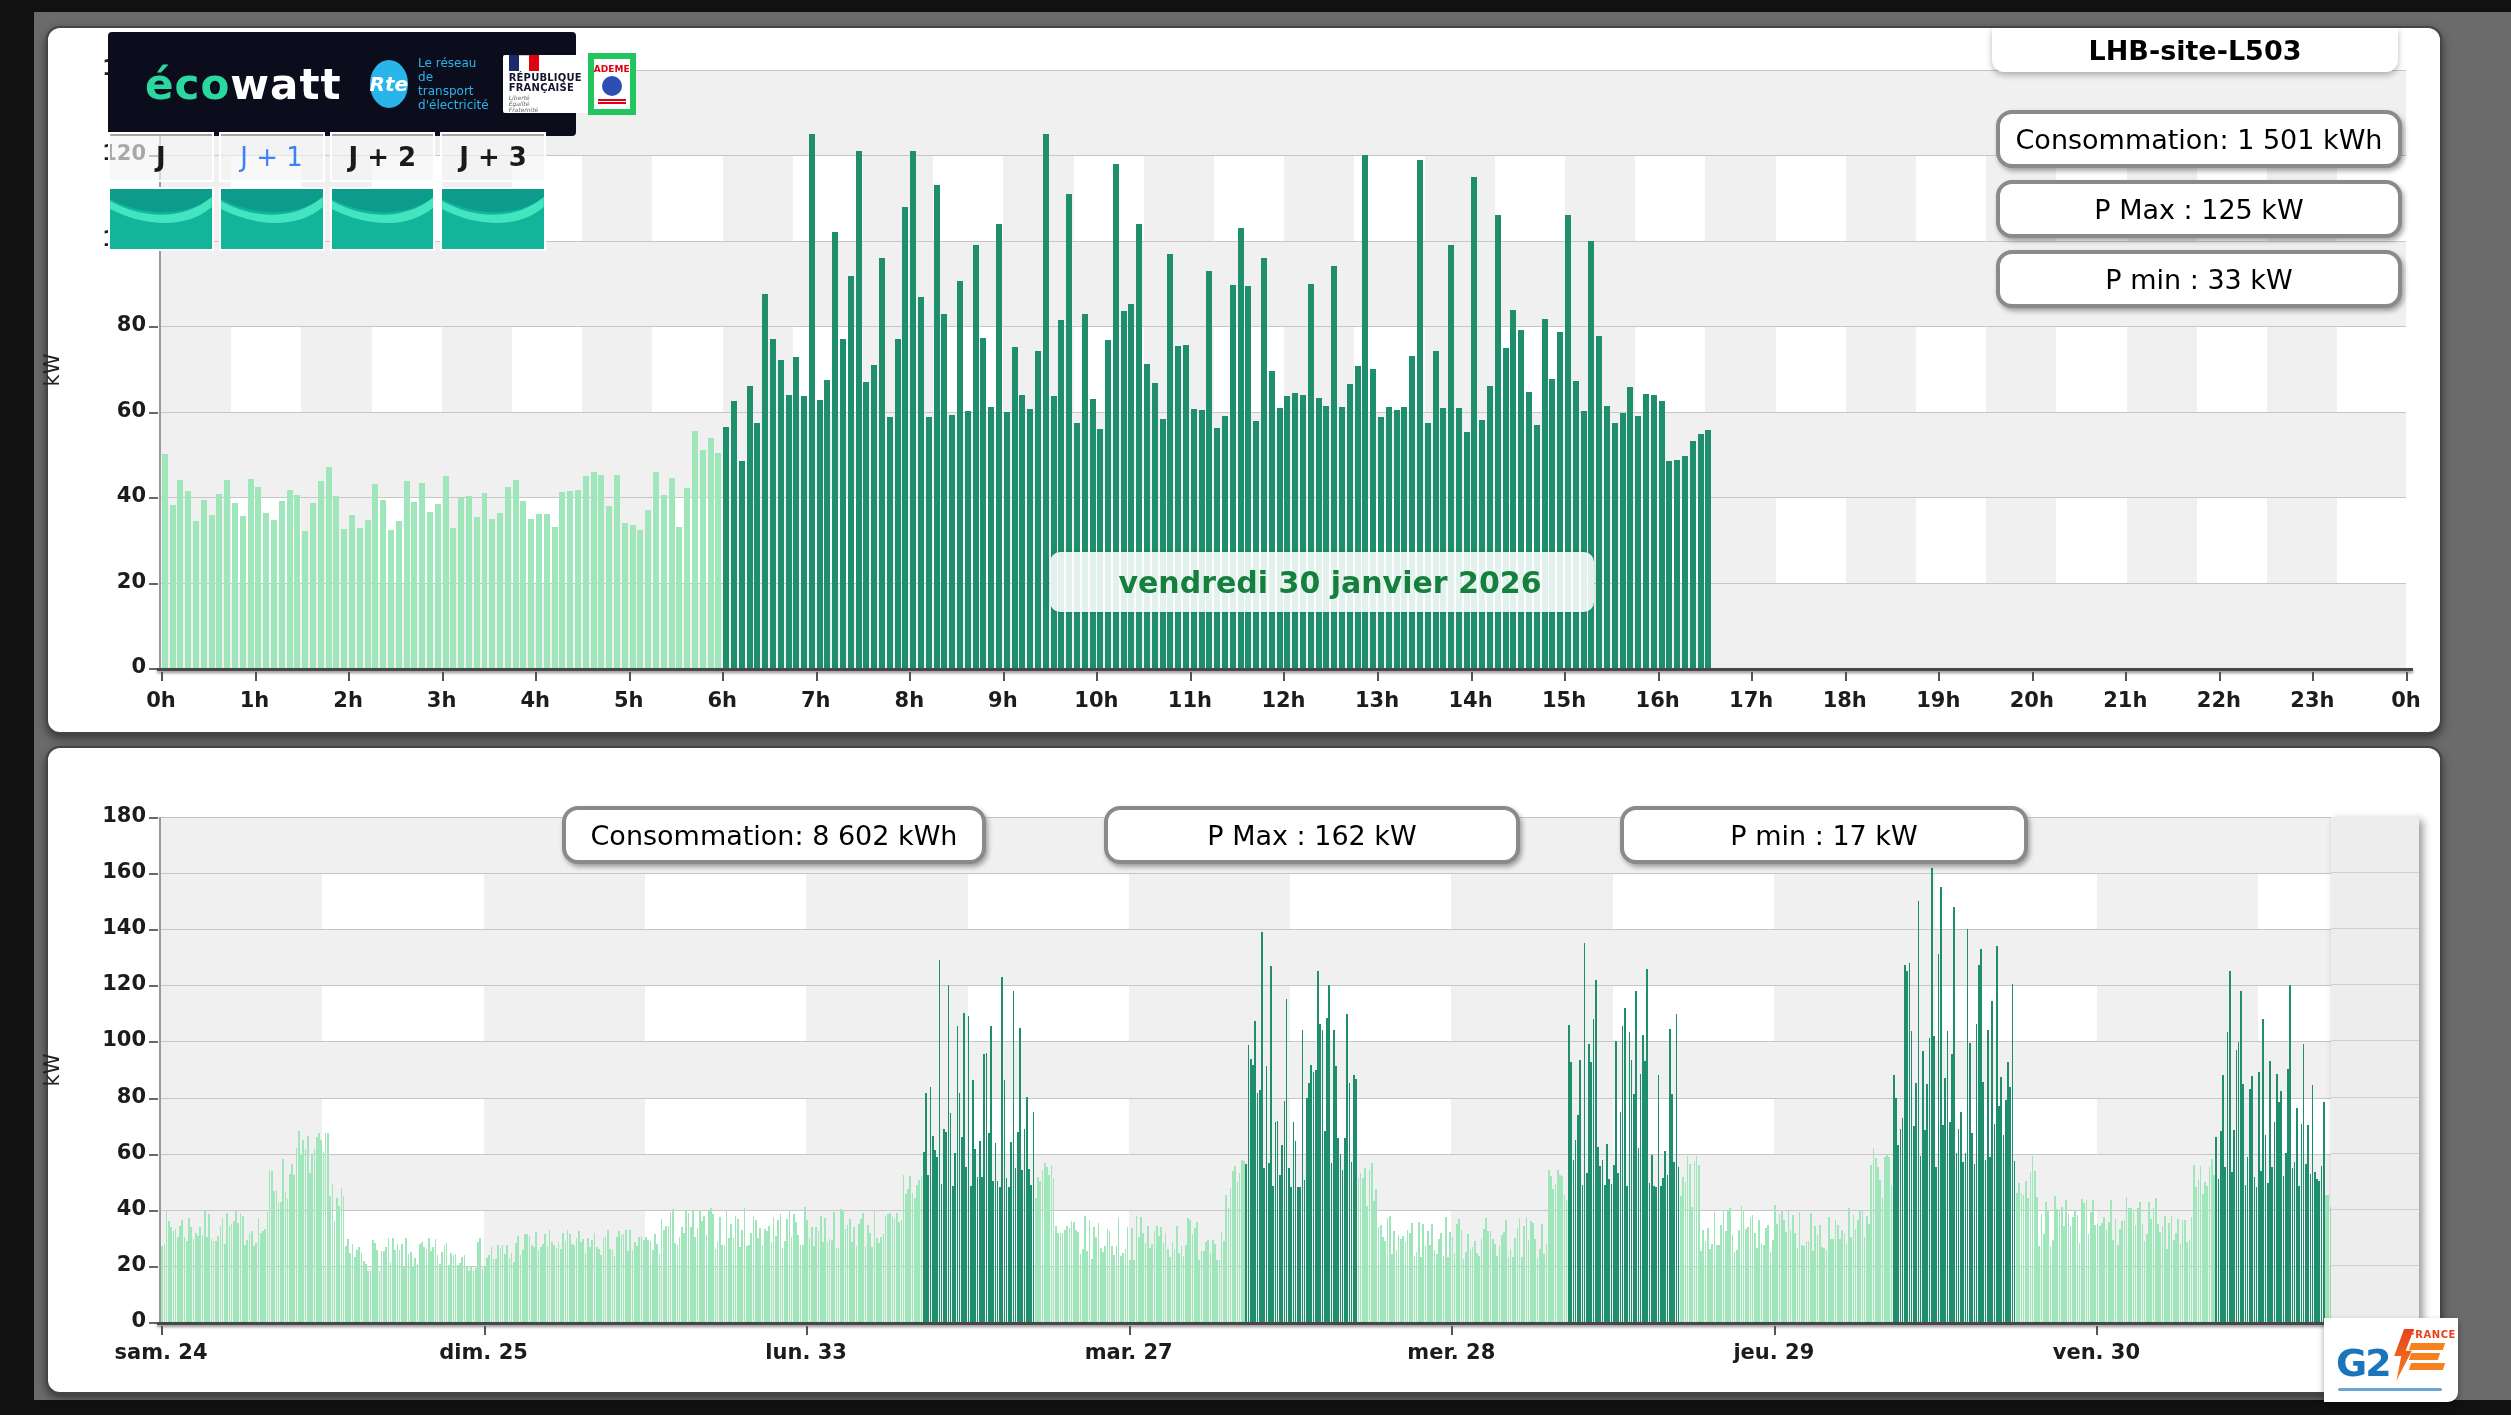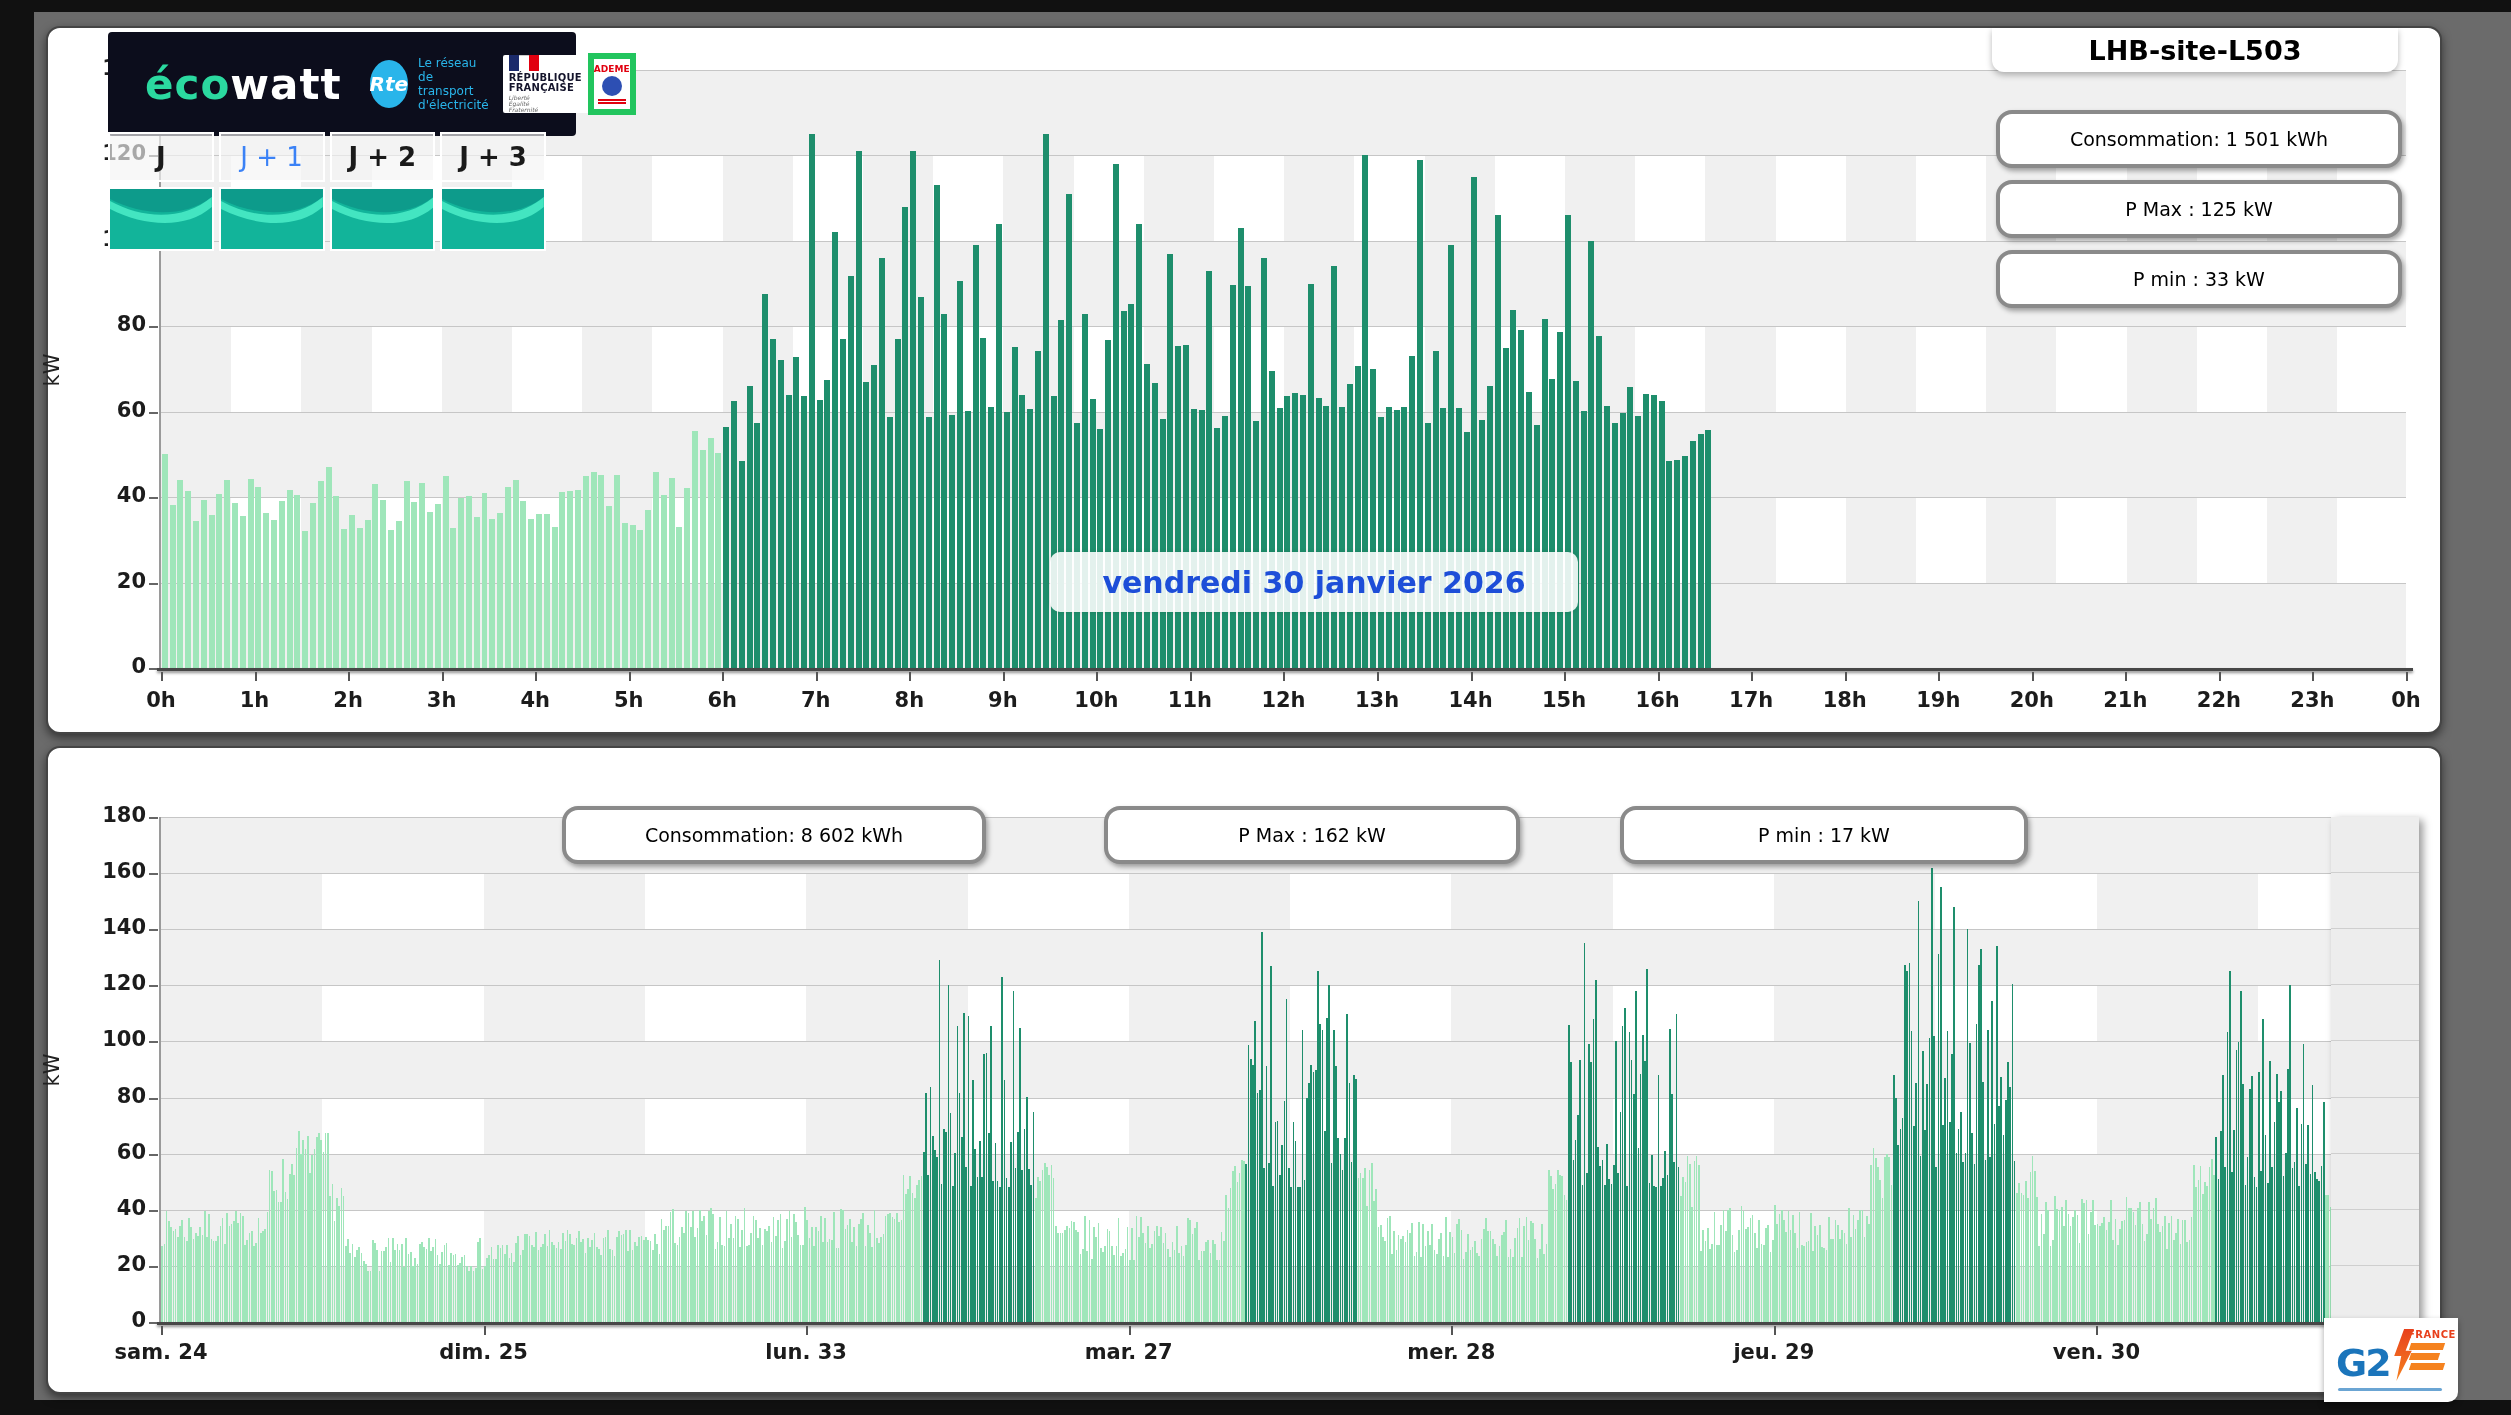--- a/index.html
+++ b/index.html
@@ -20,31 +20,32 @@
   .plot svg{position:absolute;left:0;top:0;}
   .axis-x{position:absolute;height:3px;background:#474747;box-shadow:0 2px 3px rgba(0,0,0,.45);}
   .axis-y{position:absolute;width:2px;background:#9a9a9a;}
   .ylab{position:absolute;font-size:21px;font-weight:700;color:#1c1c1c;text-align:right;width:72px;}
   .xlab{position:absolute;font-size:21px;font-weight:700;color:#1c1c1c;transform:translateX(-50%);white-space:nowrap;}
   .tick{position:absolute;width:2px;height:9px;background:#555;}
   .kw-label{position:absolute;font-size:21px;font-weight:400;color:#222;transform:rotate(-90deg);}
   .statbox{
     position:absolute;background:#fff;border:4px solid #8a8a8a;border-radius:16px;
     box-shadow:2px 3px 5px rgba(0,0,0,.35);display:flex;align-items:center;justify-content:center;
-    font-size:19px;color:#000;z-index:6;
+    font-size:27px;color:#000;z-index:6;
   }
   .titlebox{
     position:absolute;background:#fff;border-radius:0 0 12px 12px;
     box-shadow:0 3px 6px rgba(0,0,0,.28);display:flex;align-items:center;justify-content:center;
     font-size:27px;font-weight:700;color:#000;z-index:6;
   }
   .datebox{
     position:absolute;background:rgba(255,255,255,.88);border-radius:10px;z-index:5;
-    display:flex;align-items:center;justify-content:center;font-size:30px;font-weight:700;color:#1d4ed8;
+    display:flex;align-items:center;justify-content:center;font-size:30px;font-weight:700;color:#15803d;
     box-shadow:0 0 4px rgba(0,0,0,.12);
+    padding-left:16px;
   }
   
   .eco-logo{
     position:absolute;left:60px;top:4px;width:438px;height:74px;background:#0c0d1c;border-radius:4px;
     display:flex;align-items:center;z-index:7;padding:15px;
   }
   .eco-word{font-size:42px;font-weight:700;margin-left:22px;letter-spacing:1px;}
   .eco-word .eco{color:#2bd9a0;}
   .eco-word .watt{color:#fff;}
   .rte-circle{width:48px;height:48px;border-radius:50%;background:#29b5ea;margin-left:28px;

